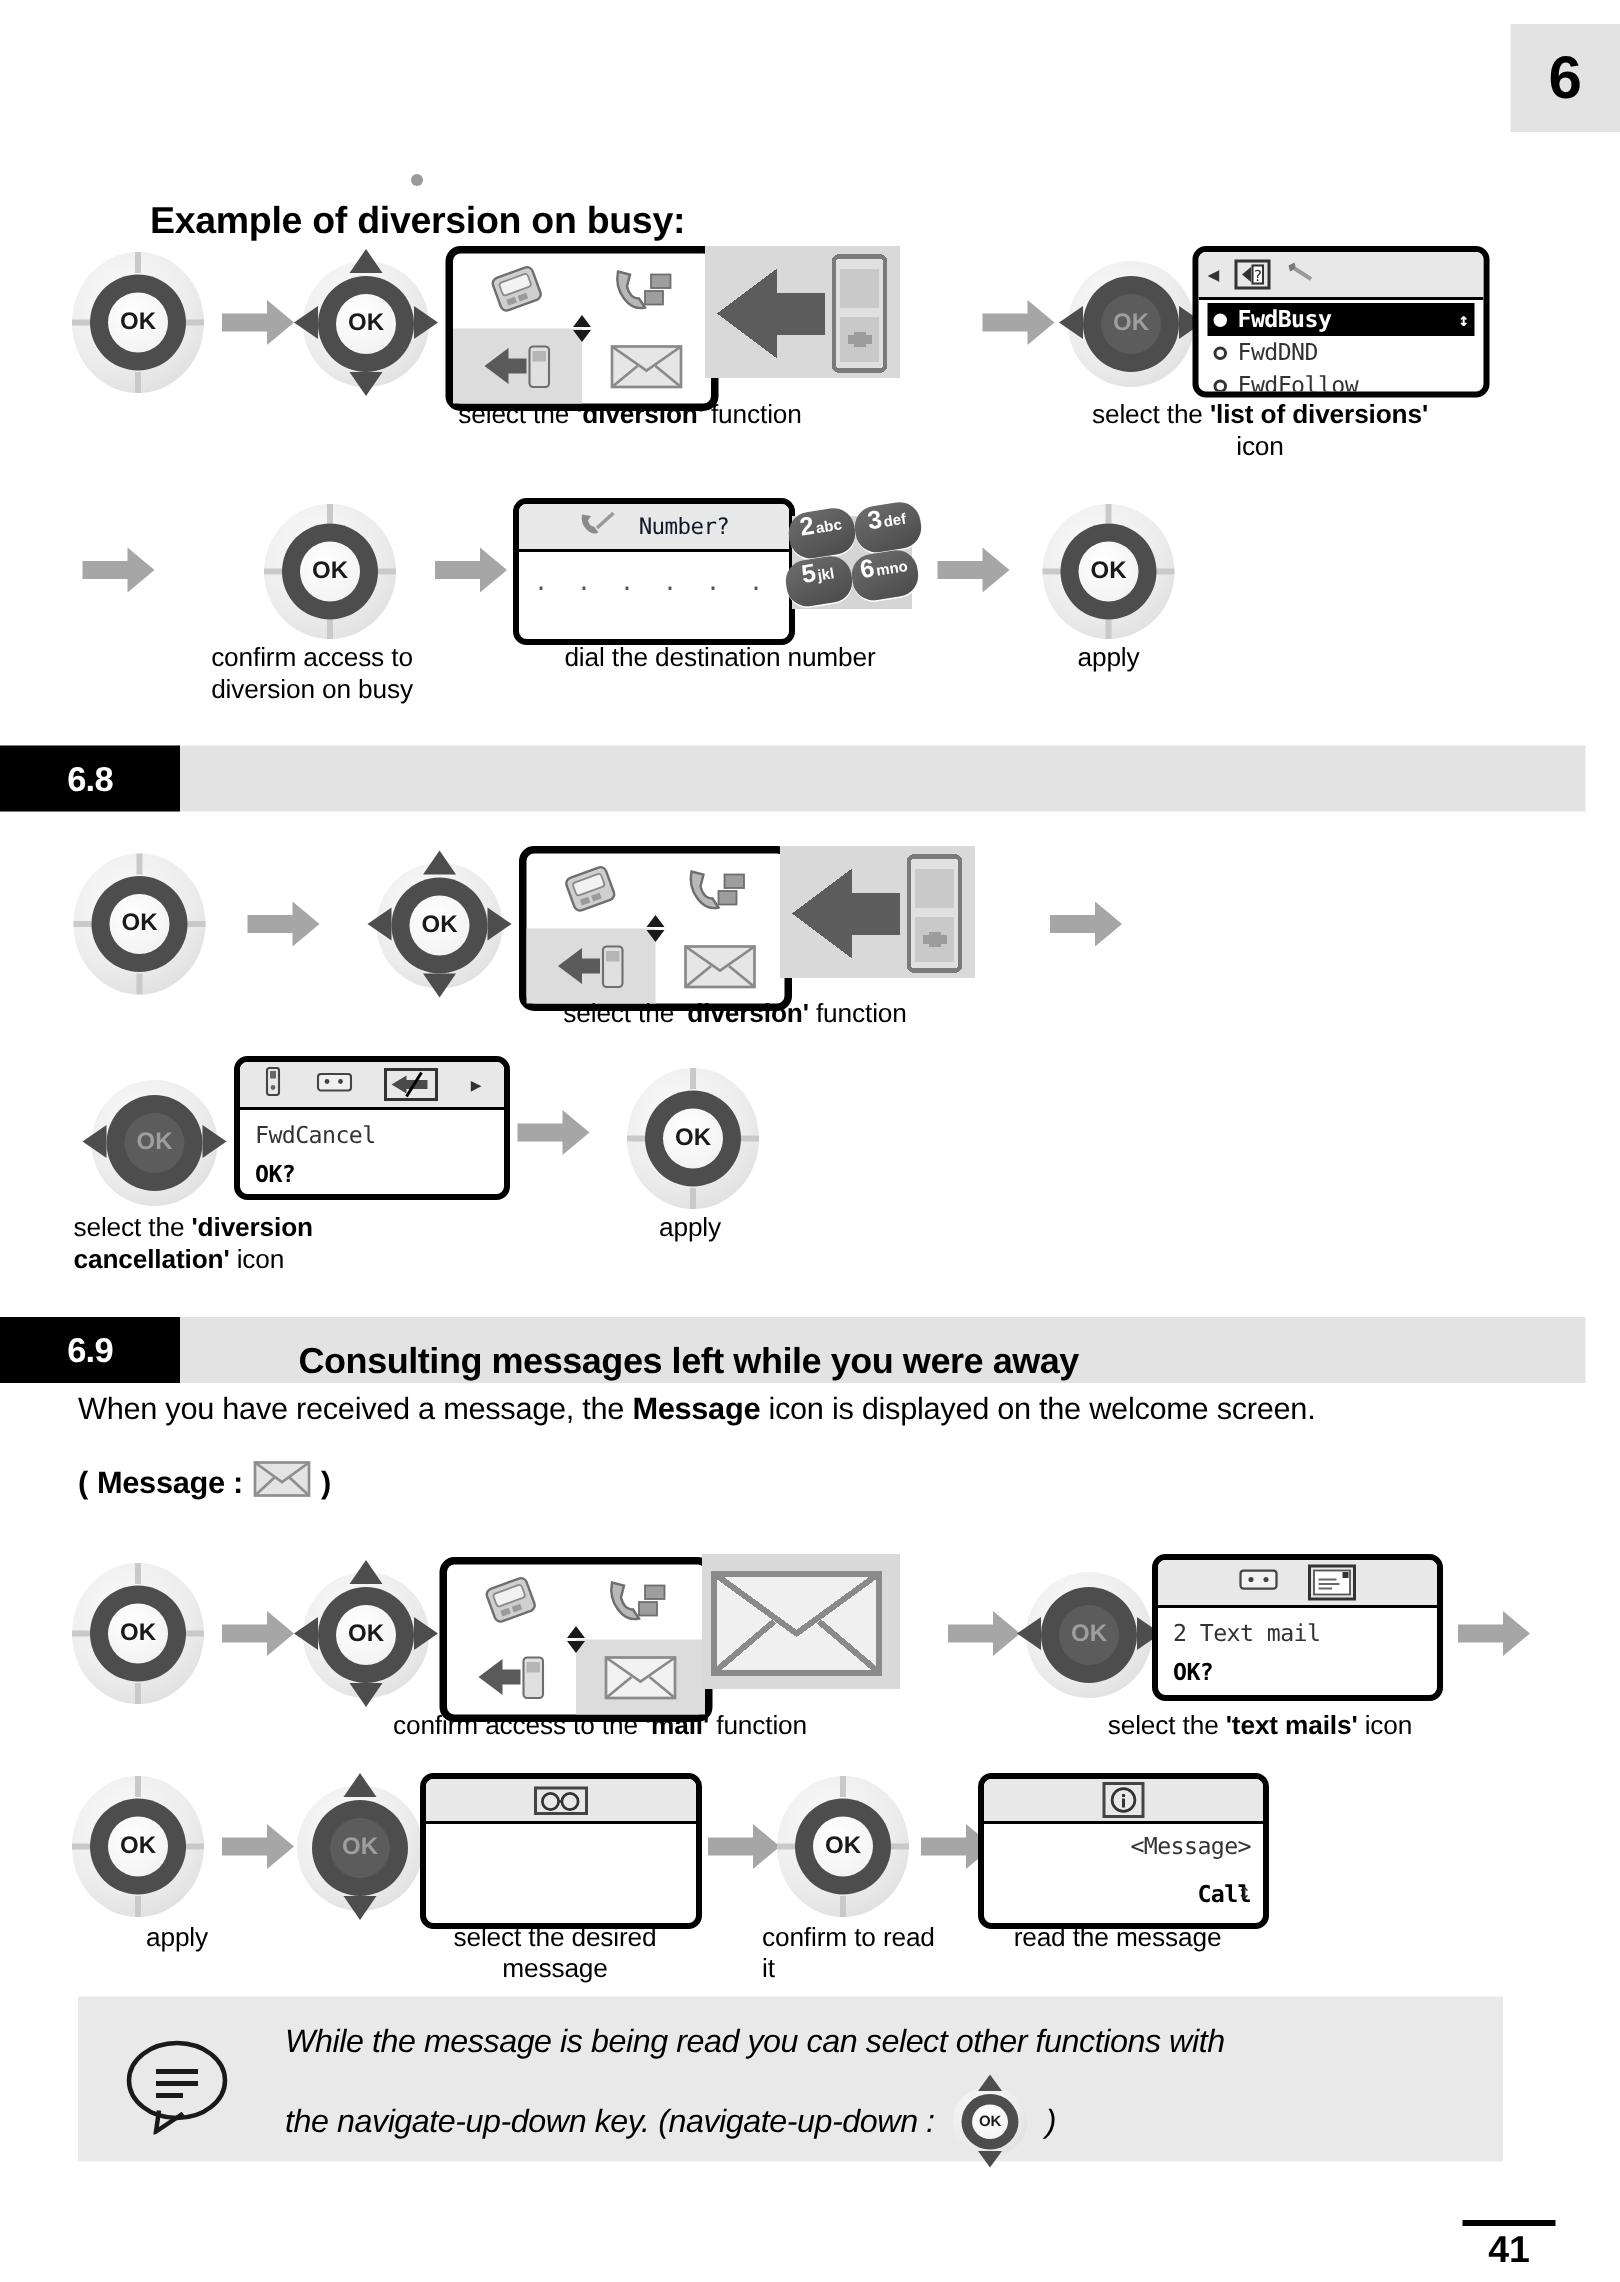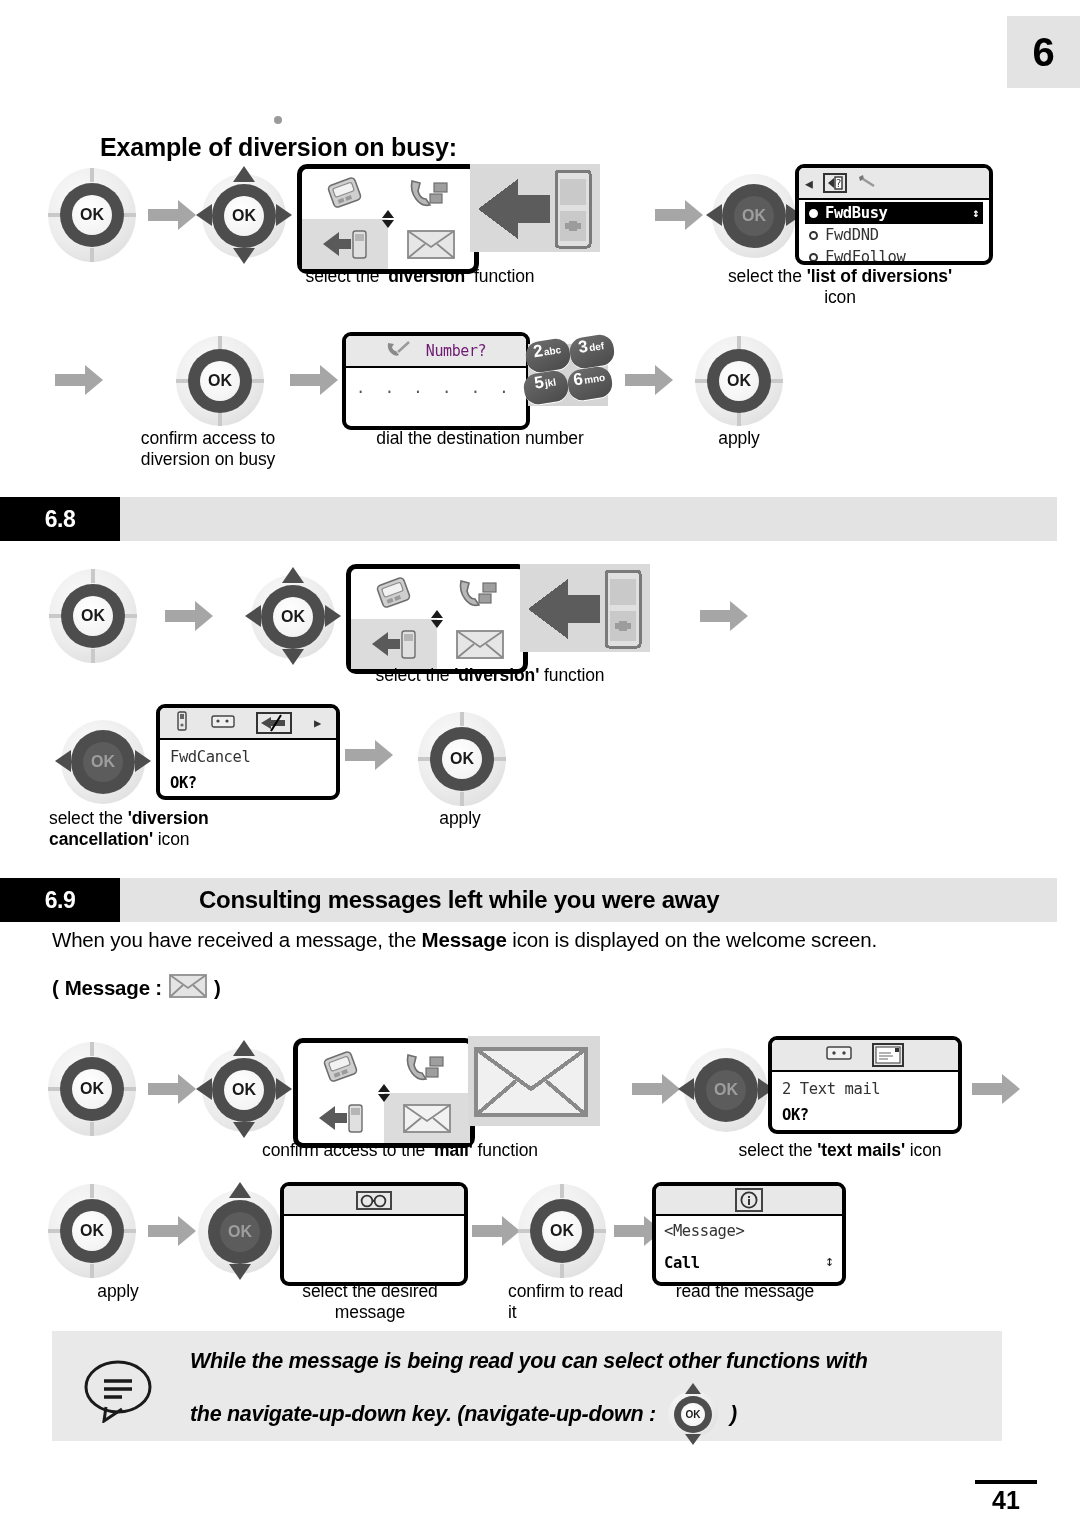--- a/index.html
+++ b/index.html
@@ -149,21 +149,21 @@
     box-shadow:0 1px 0 #fff;
   }
   .kkey .n{font-size:17px;}
   .kkey .l{font-size:10px;margin-left:1px;}
 
   
   #note-box{
     left:52px;top:1331px;width:950px;height:110px;background:#e9e9e9;
   }
   .note-text{
-    font-size:21.5px;font-style:italic;font-weight:bold;line-height:44px;
+    font-size:21.5px;font-style:italic;font-weight:normal;line-height:44px;
     letter-spacing:-.3px;
   }
 
   
   #footer-rule{left:975px;top:1480px;width:62px;height:4px;background:#000;}
   #page-number{left:975px;top:1486px;width:62px;text-align:center;font-size:25px;font-weight:bold;}
 </style>
 </head>
 <body>
 
@@ -328,21 +328,21 @@
 </div>
 
 <div class="lcd" style="left:342px;top:332px;width:180px;height:90px;">
   <div class="lcd-top" style="justify-content:center;gap:14px;">
     <span>
       <svg width="26" height="18" viewBox="0 0 26 18">
         <path d="M2 3 Q1 9 5 13 Q9 17 13 15 L10 11 Q7 11 6 7 L8 4 Z" fill="#8a8a8a"></path>
         <path d="M12 12 L23 2" stroke="#9a9a9a" stroke-width="2.4"></path>
       </svg>
     </span>
-    <span style="font-size:15px;color:#701a75;letter-spacing:-.4px;">Number?</span>
+    <span style="font-size:15px;color:#0f172a;letter-spacing:-.4px;">Number?</span>
   </div>
   <div class="lcd-body">
     <div class="lcd-line" style="letter-spacing:5px;color:#555;padding-top:6px;">. . . . . . .</div>
   </div>
 </div>
 
 <div class="keypad" style="left:528px;top:344px;width:80px;height:62px;">
   <div class="kkey" style="left:-2px;top:-4px;">
     <span class="n">2</span>
       <span class="l">abc</span>
@@ -524,21 +524,21 @@
   <div class="ring" style="left:12px;top:15px;width:64px;height:64px;"></div>
   <div class="center" style="left:24px;top:27px;width:40px;height:40px;font-size:16px;">OK</div>
 </div>
 
 <div class="abs cap cap-l" style="left:49px;top:808px;width:300px;">
   <div><span>select the </span><b>'diversion</b></div>
   <div><b>cancellation'</b><span> icon</span></div>
 </div>
 <div class="abs cap" style="left:400px;top:808px;width:120px;">apply</div>
 
-<div class="abs section-bar" style="top:878px;">
+<div class="abs section-bar" style="top:878px;align-items:flex-end;">
   <div class="section-num">6.9</div>
   <div class="section-title" style="margin-left:79px;">Consulting messages left while you were away</div>
 </div>
 
 <div class="abs body-text" style="left:52px;top:928px;width:980px;">
   <span>When you have received a message, the </span><b>Message</b><span> icon is displayed on the welcome screen.</span>
 </div>
 
 <div class="abs" style="left:52px;top:972px;display:flex;align-items:center;gap:6px;">
   <span class="body-text" style="font-weight:bold;">(</span>
@@ -722,21 +722,21 @@
   <div class="sep" style="right:0;top:45px;width:14px;height:4px;"></div>
   <div class="ring" style="left:12px;top:15px;width:64px;height:64px;"></div>
   <div class="center" style="left:24px;top:27px;width:40px;height:40px;font-size:16px;">OK</div>
 </div>
 
 <div class="flow-arrow" style="left:614px;top:1216px;width:48px;height:30px;">
   <div class="shaft" style="width:32px;"></div>
   <div class="head" style="left:30px;"></div>
 </div>
 
-<div class="lcd" style="left:652px;top:1182px;width:186px;height:96px;">
+<div class="lcd" style="left:652px;top:1182px;width:186px;height:96px;text-align:right;">
   <div class="lcd-top" style="justify-content:center;height:28px;">
     <span style="border:2px solid #444;padding:0 2px;display:inline-flex;">
       <svg width="20" height="20" viewBox="0 0 20 20">
         <circle cx="10" cy="10" r="7.6" fill="none" stroke="#333" stroke-width="1.8"></circle>
         <rect x="9" y="6" width="2" height="2" fill="#333"></rect>
         <rect x="9" y="9" width="2" height="6" fill="#333"></rect>
       </svg>
     </span>
   </div>
   <div class="lcd-body" style="padding:3px 8px;position:relative;">

